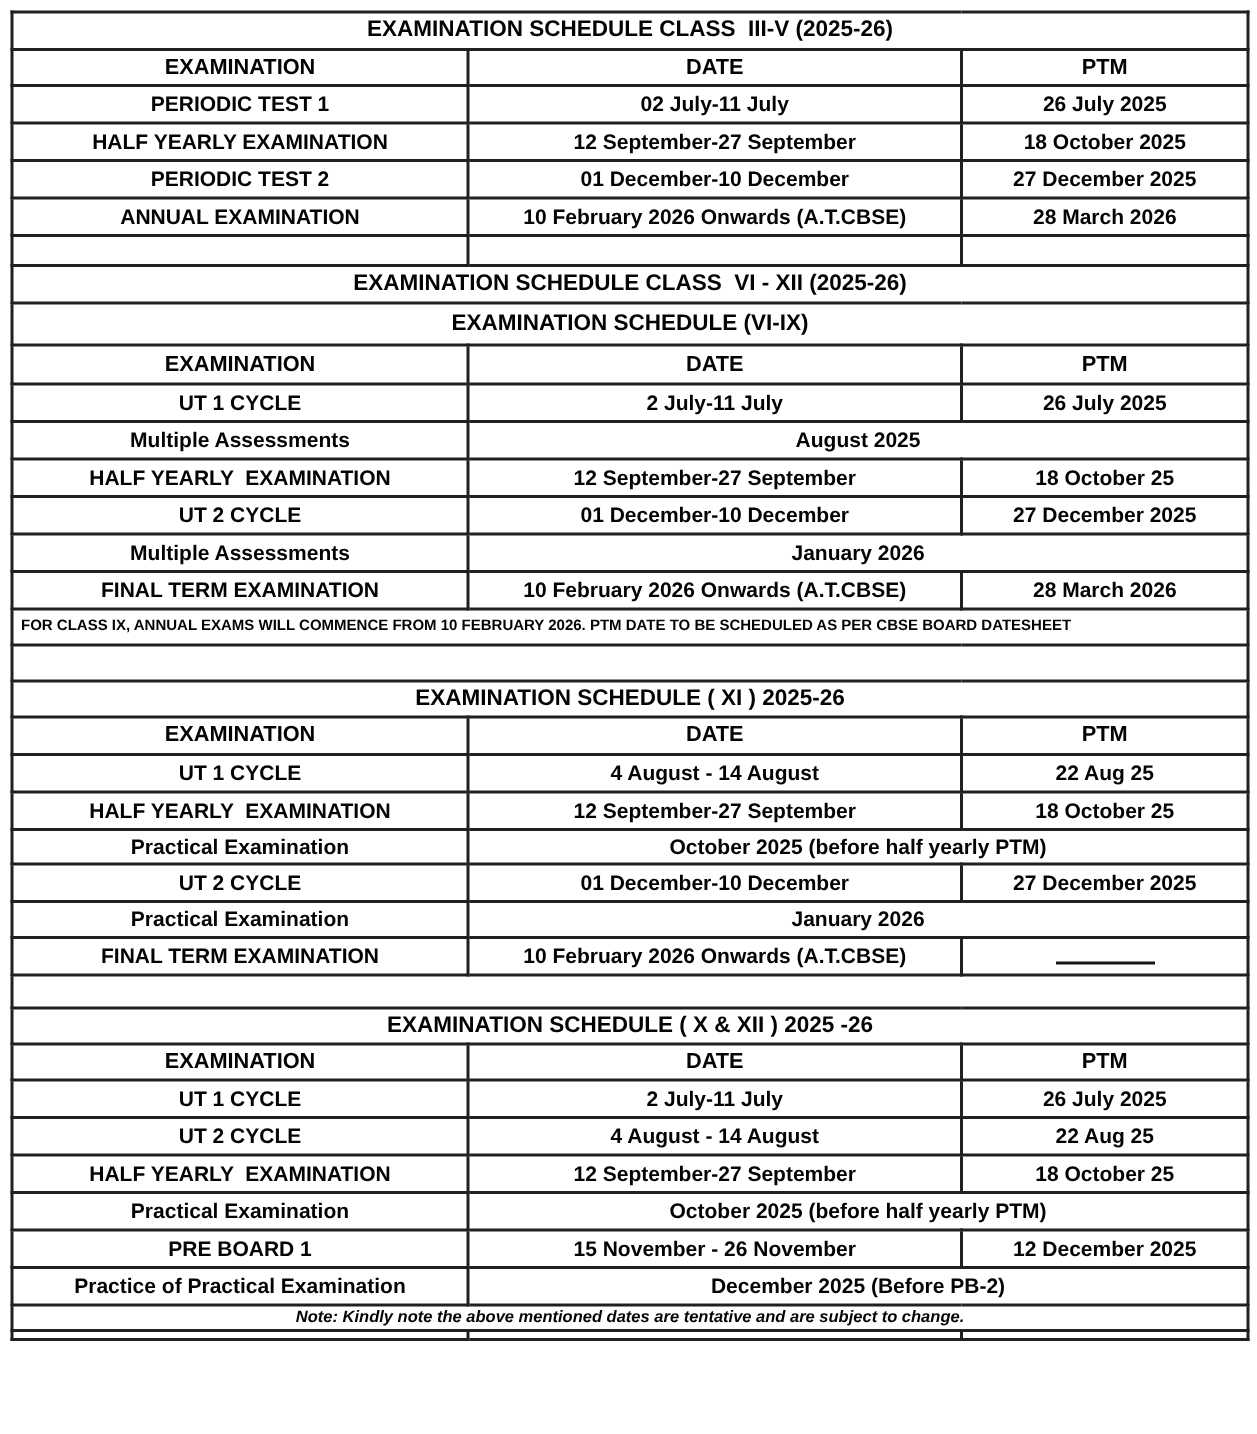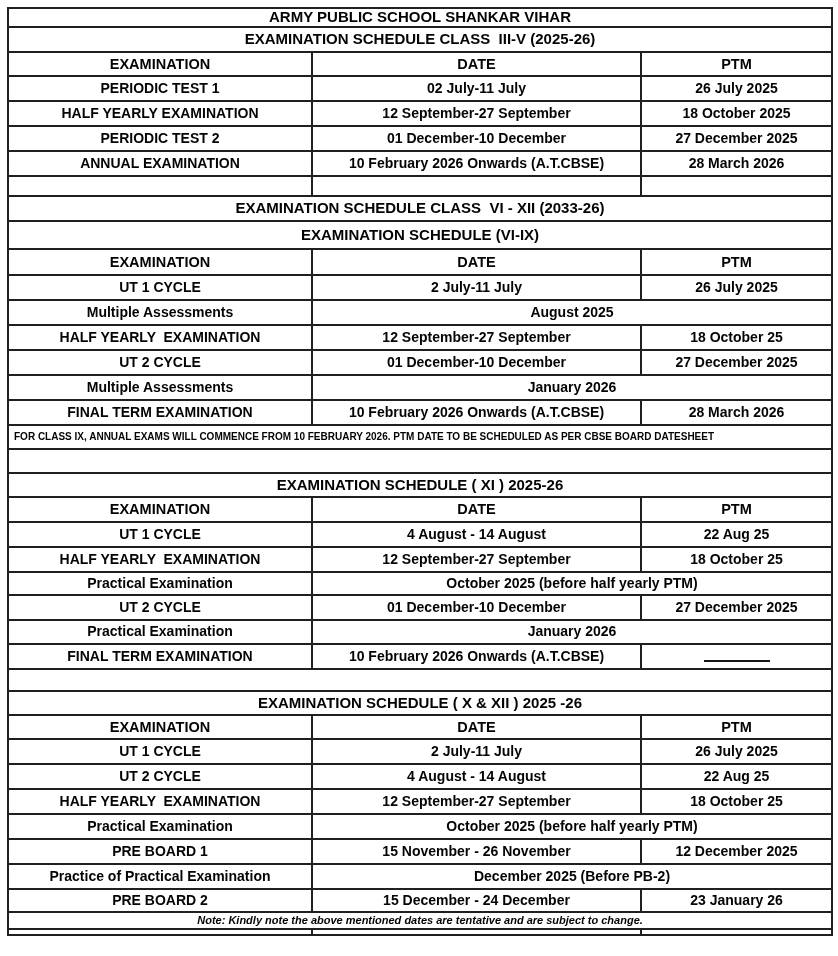--- a/index.html
+++ b/index.html
@@ -50,23 +50,20 @@
 <body>
 
 <div class="page">
   <table class="schedule">
     <colgroup>
       <col style="width:304px">
       <col style="width:329px">
       <col style="width:191px">
     </colgroup>
     <tbody>
-        <tr style="height: 19px;">
-          <td class="title" colspan="3">ARMY PUBLIC SCHOOL SHANKAR VIHAR</td>
-        </tr>
         <tr style="height: 25px;">
           <td class="title" colspan="3">EXAMINATION SCHEDULE CLASS  III-V (2025-26)</td>
         </tr>
         <tr style="height: 24px;">
           <td class="header">EXAMINATION</td>
           <td class="header">DATE</td>
           <td class="header">PTM</td>
         </tr>
         <tr style="height: 25px;">
           <td class="data">PERIODIC TEST 1</td>
@@ -87,21 +84,21 @@
           <td class="data">ANNUAL EXAMINATION</td>
           <td class="data">10 February 2026 Onwards (A.T.CBSE)</td>
           <td class="data">28 March 2026</td>
         </tr>
         <tr style="height: 20px;">
           <td class="empty"></td>
           <td class="empty"></td>
           <td class="empty"></td>
         </tr>
         <tr style="height: 25px;">
-          <td class="title" colspan="3">EXAMINATION SCHEDULE CLASS  VI - XII (2033-26)</td>
+          <td class="title" colspan="3">EXAMINATION SCHEDULE CLASS  VI - XII (2025-26)</td>
         </tr>
         <tr style="height: 28px; padding-left: 45px;">
           <td class="title" colspan="3">EXAMINATION SCHEDULE (VI-IX)</td>
         </tr>
         <tr style="height: 26px;">
           <td class="header">EXAMINATION</td>
           <td class="header">DATE</td>
           <td class="header">PTM</td>
         </tr>
         <tr style="height: 25px;">
@@ -205,25 +202,20 @@
           <td class="data" colspan="2">October 2025 (before half yearly PTM)</td>
         </tr>
         <tr style="height: 25px;">
           <td class="data">PRE BOARD 1</td>
           <td class="data">15 November - 26 November</td>
           <td class="data">12 December 2025</td>
         </tr>
         <tr style="height: 25px;">
           <td class="data">Practice of Practical Examination</td>
           <td class="data" colspan="2">December 2025 (Before PB-2)</td>
-        </tr>
-        <tr style="height: 23px;">
-          <td class="data">PRE BOARD 2</td>
-          <td class="data">15 December - 24 December</td>
-          <td class="data">23 January 26</td>
         </tr>
         <tr style="height: 17px; font-style: italic;">
           <td class="noteCenter" colspan="3">Note: Kindly note the above mentioned dates are tentative and are subject to change.</td>
         </tr>
         <tr style="height: 6px;">
           <td class="empty"></td>
           <td class="empty"></td>
           <td class="empty"></td>
         </tr>
       </tbody>

